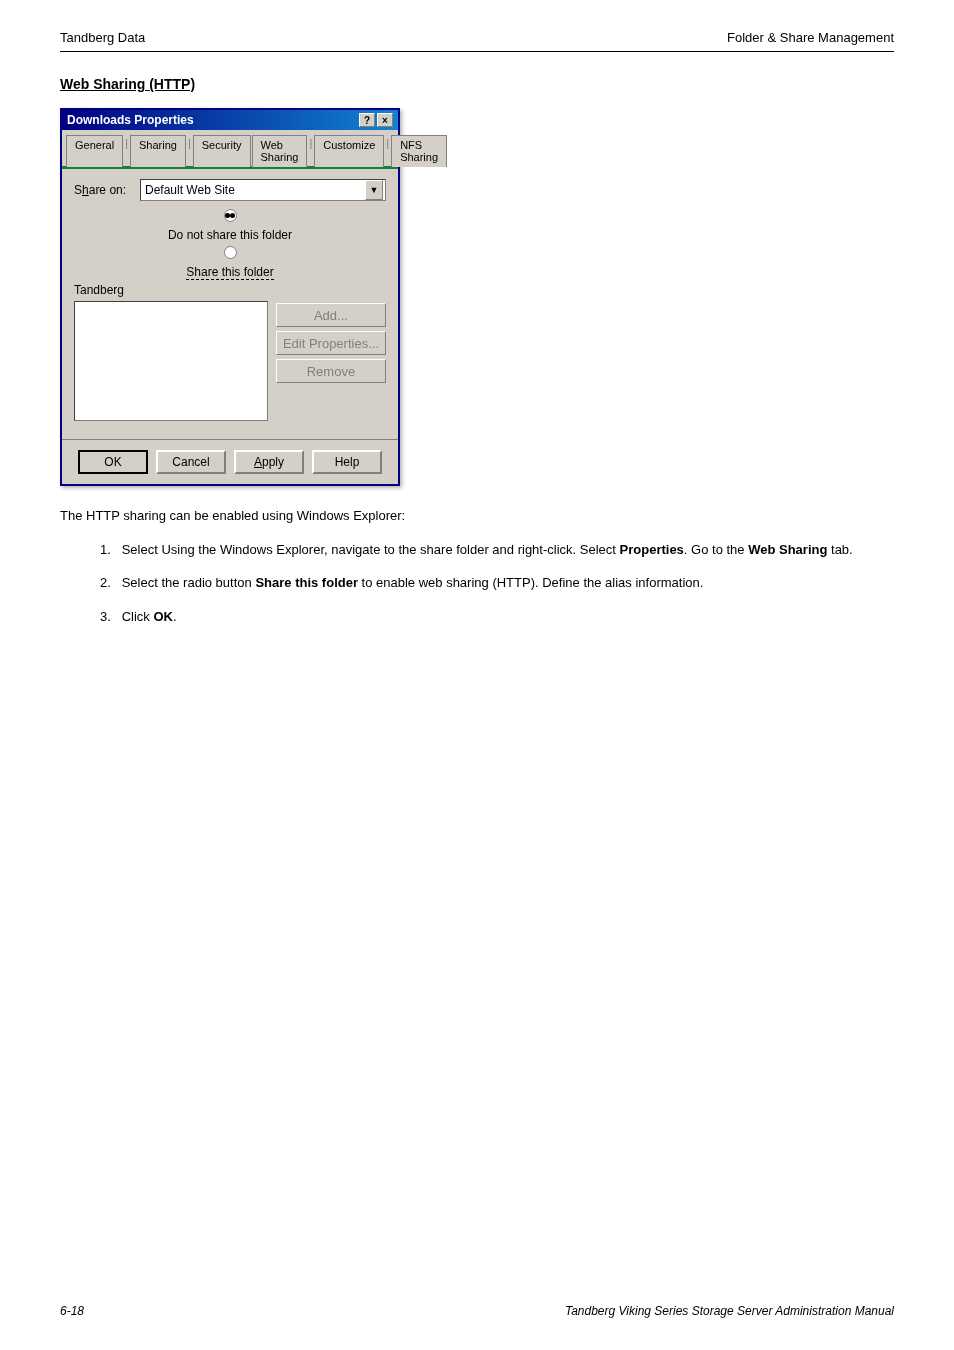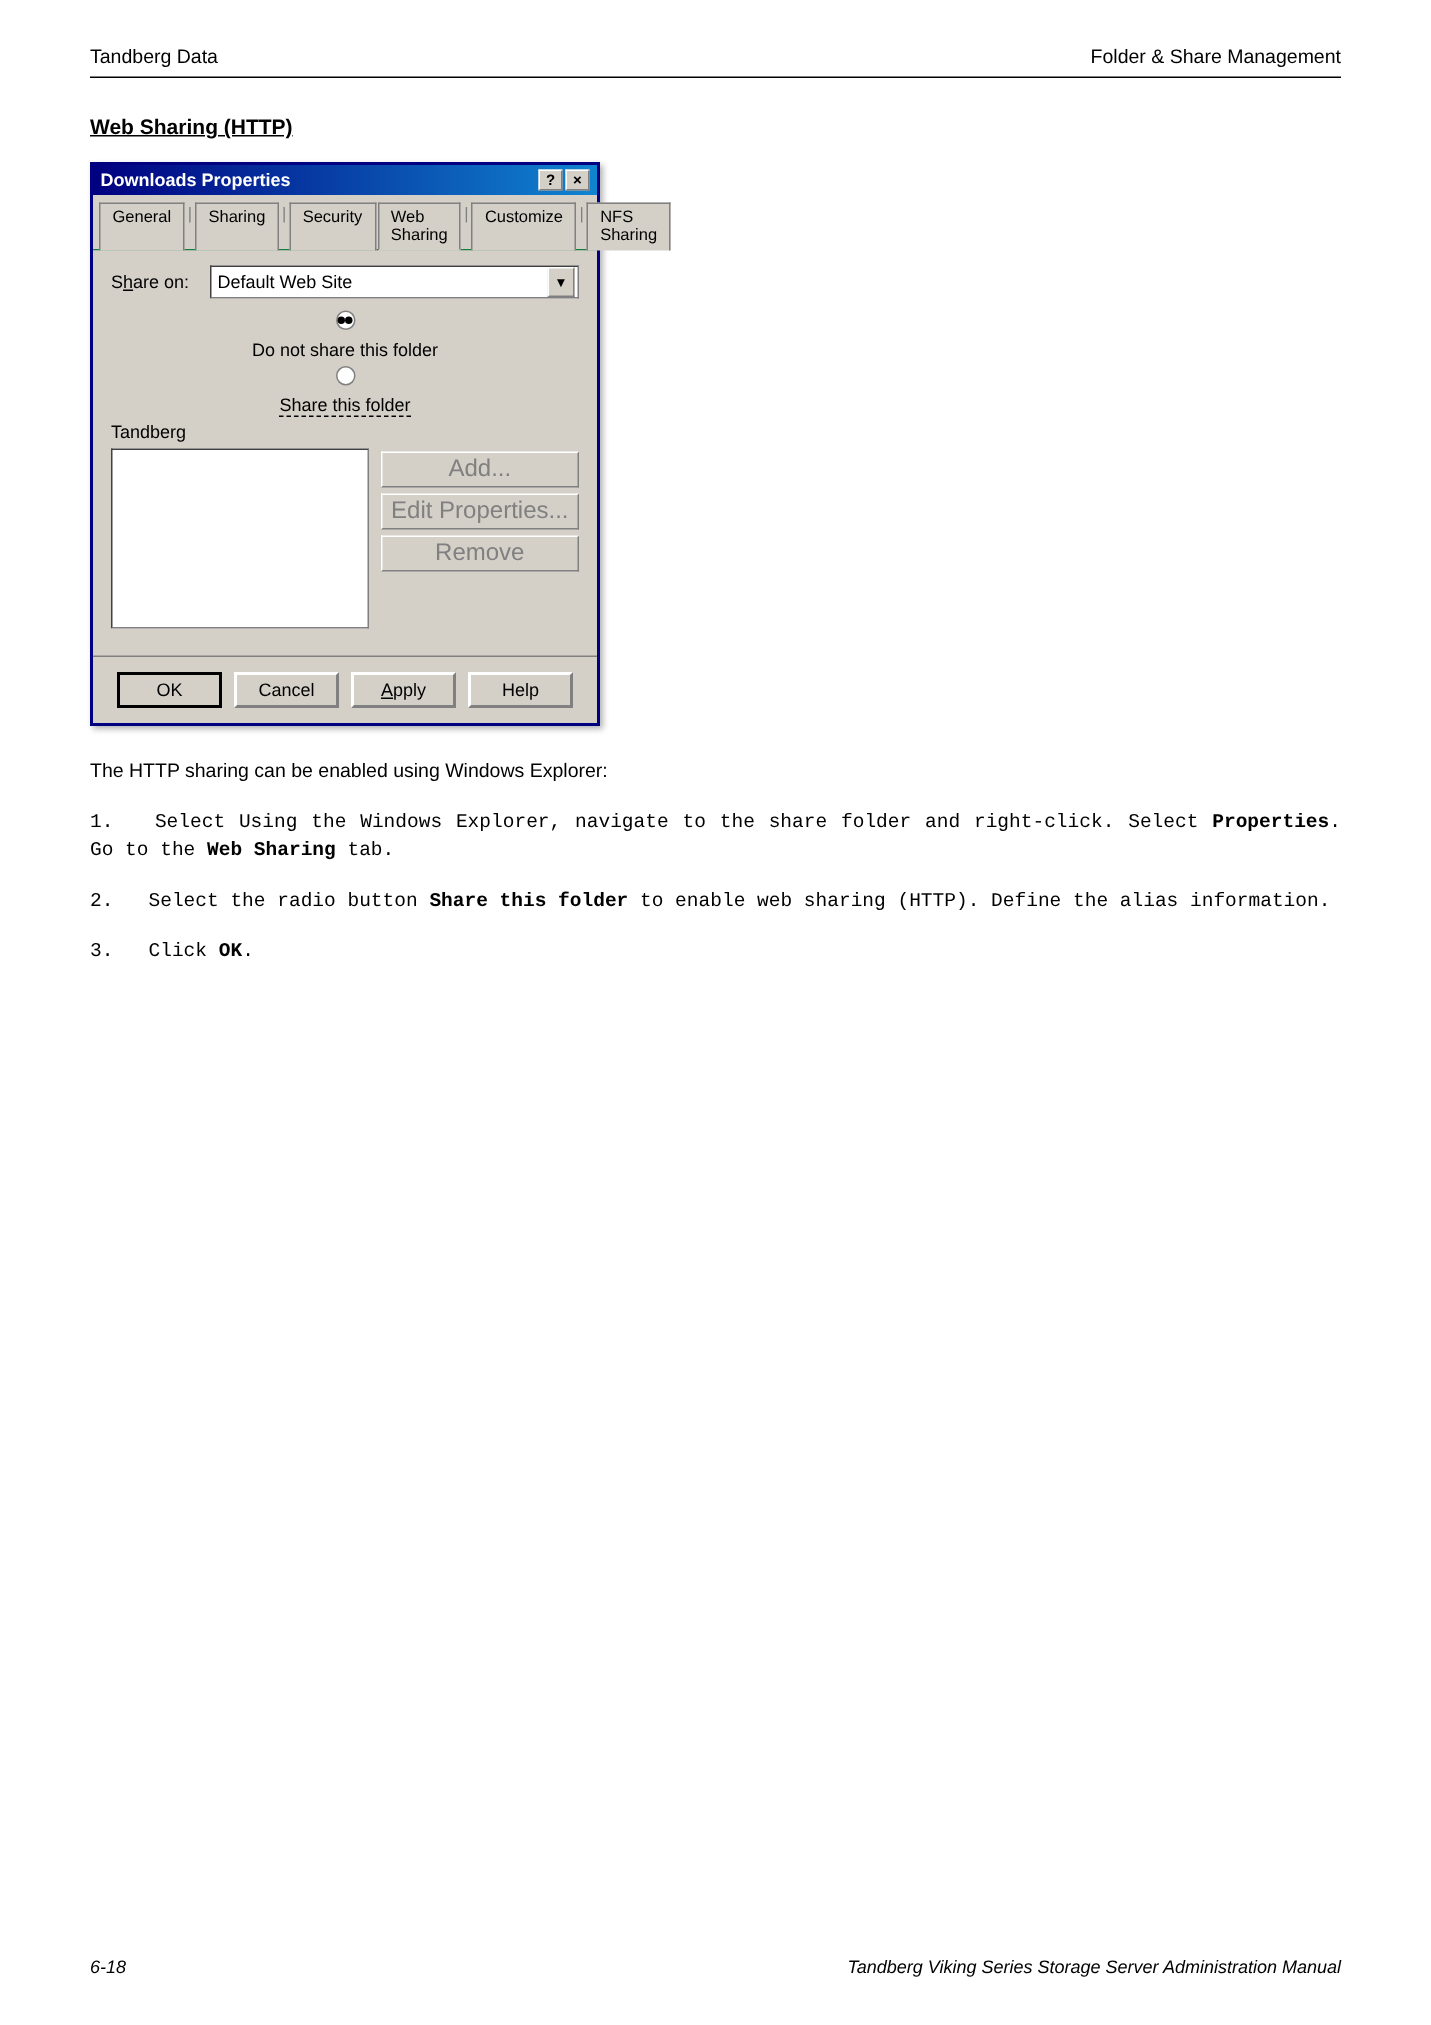--- a/index.html
+++ b/index.html
@@ -82,21 +82,21 @@
       justify-content: center;
       cursor: pointer;
       color: #000;
       font-weight: bold;
     }
 
     
     .tabs {
       display: flex;
       background: #d4d0c8;
-      border-bottom: 1px solid #15803d;
+      border-bottom: 3px solid #15803d;
       padding: 4px 4px 0 4px;
       gap: 1px;
     }
     .tab {
       padding: 3px 8px;
       background: #d4d0c8;
       border: 1px solid #808080;
       border-bottom: none;
       font-size: 11px;
       cursor: pointer;
@@ -225,21 +225,21 @@
       justify-content: flex-start;
       padding-top: 2px;
     }
     .win-button {
       min-width: 80px;
       height: 24px;
       background: #d4d0c8;
       border: 1px solid #808080;
       border-top-color: #ffffff;
       border-left-color: #ffffff;
-      font-size: 16px;
+      font-size: 13px;
       cursor: pointer;
       text-align: center;
       padding: 2px 6px;
       position: relative;
       display: flex;
       align-items: center;
       justify-content: center;
     }
     .win-button.disabled {
       color: #808080;
@@ -273,22 +273,22 @@
 
     
     .body-text {
       font-size: 13px;
       margin-bottom: 14px;
       line-height: 1.5;
     }
 
     
     .numbered-list {
+      margin-left: 40px;
       margin-bottom: 14px;
-      font-family: Liberation Mono, monospace;
     }
     .numbered-item {
       margin-bottom: 14px;
       font-size: 13px;
       line-height: 1.5;
     }
     .numbered-item p {
       text-align: justify;
     }
 

